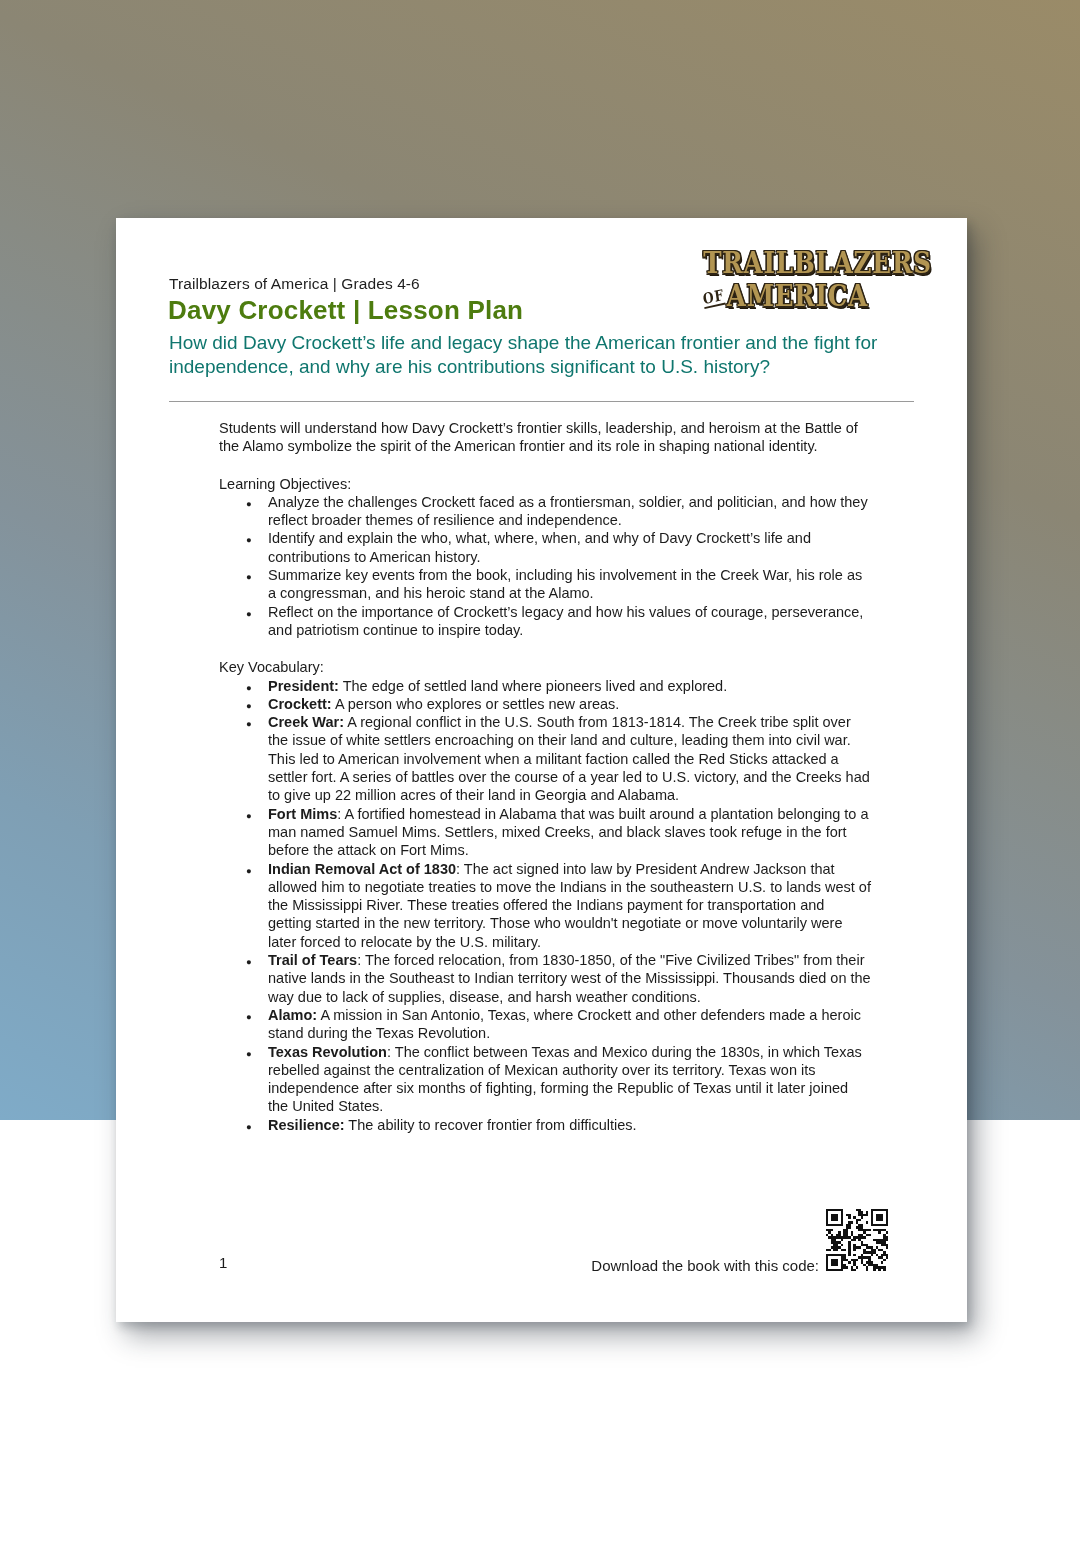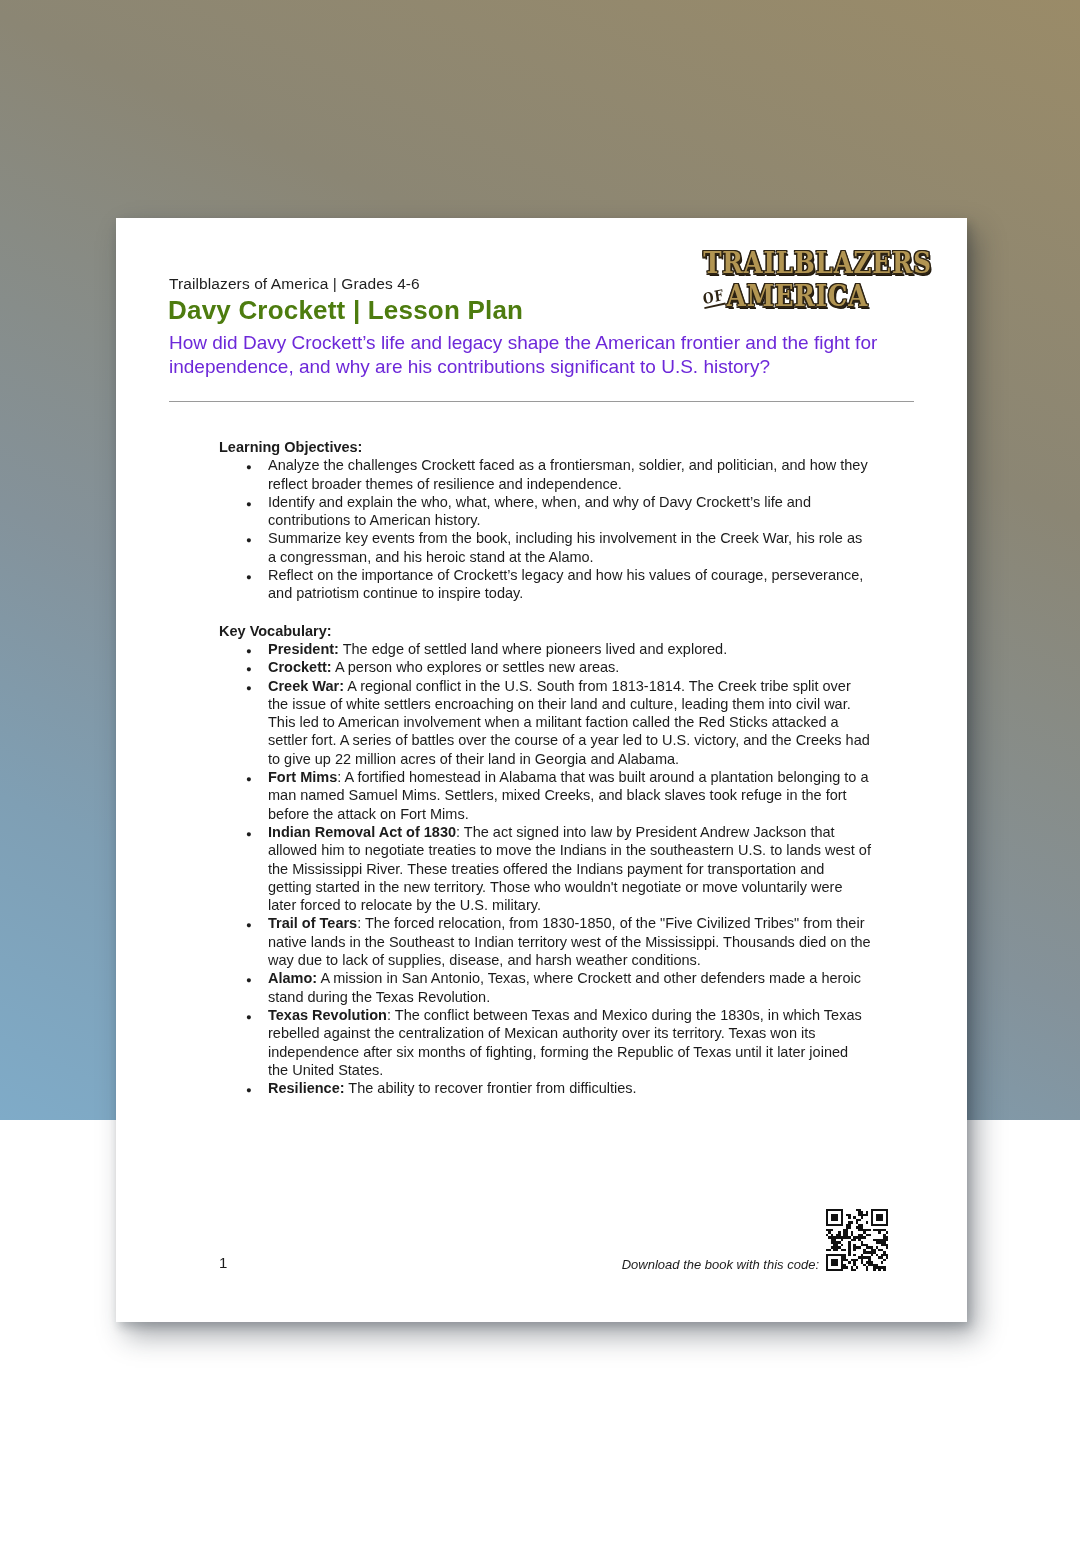--- a/index.html
+++ b/index.html
@@ -23,21 +23,21 @@
   .eyebrow{
     position:absolute; left:53px; top:57px;
     font-size:15.5px; color:#1e1e1e; letter-spacing:.1px;
   }
   .title{
     position:absolute; left:52px; top:77px; margin:0;
     font-size:26px; font-weight:bold; color:#4d7c0f; letter-spacing:.2px;
   }
   .subtitle{
     position:absolute; left:53px; top:113px; margin:0;
-    width:780px; font-size:19px; line-height:23.5px; color:#6d28d9;
+    width:780px; font-size:19px; line-height:23.5px; color:#0f766e;
   }
   .rule{
     position:absolute; left:53px; top:175px;
     width:745px; height:0;
     border:none; border-top:1.5px solid #9a9a9a;
   }
   .logo{
     position:absolute; top:30px; right:35px;
     text-align:left;
     font-family:"DejaVu Serif", serif; font-weight:bold;
@@ -64,40 +64,40 @@
     border-bottom:2px solid #2e2414;
   }
   
   .content{
     position:absolute; left:103px; top:201px;
     width:652px;
     font-size:14.5px; line-height:18.3px; color:#1c1c1c;
   }
   .content p{ margin:0; }
   .section-heading{
-    font-weight:bold; margin-top:19px;
+    font-weight:normal; margin-top:19px;
   }
   ul.doc-list{
     margin:0; padding:0 0 0 49px; list-style:none;
   }
   ul.doc-list li{ position:relative; }
   ul.doc-list li::before{
     content:"●";
     position:absolute; left:-22px; top:2px;
     font-size:9.5px; color:#1c1c1c;
   }
   .term{ font-weight:bold; }
   
   .page-num{
     position:absolute; left:103px; top:1036px;
     font-size:15px; color:#1c1c1c;
   }
   .qr-caption{
     position:absolute; right:148px; top:1039px;
-    font-size:13px; font-style:italic; color:#1c1c1c;
+    font-size:15px; color:#1c1c1c;
   }
   .qr{
     position:absolute; right:79px; top:990px;
     width:62px; height:64px; fill:#111;
   }
 </style>
 </head>
 <body>
 
 <div class="bg">
@@ -108,20 +108,21 @@
     <p class="subtitle">How did Davy Crockett’s life and legacy shape the American frontier and the fight for independence, and why are his contributions significant to U.S. history?</p>
 
     <div class="logo">
       <div class="logo-line1">TRAILBLAZERS</div>
       <div class="logo-line2"><span class="logo-of">OF</span><span>AMERICA</span></div>
     </div>
 
     <hr class="rule">
 
     <div class="content">
+      <p class="intro">Students will understand how Davy Crockett’s frontier skills, leadership, and heroism at the Battle of the Alamo symbolize the spirit of the American frontier and its role in shaping national identity.</p>
 
       <div class="section-heading">Learning Objectives:</div>
       <ul class="doc-list">
         <li><span>Analyze the challenges Crockett faced as a frontiersman, soldier, and politician, and how they reflect broader themes of resilience and independence.</span></li>
         <li><span>Identify and explain the who, what, where, when, and why of Davy Crockett’s life and contributions to American history.</span></li>
         <li><span>Summarize key events from the book, including his involvement in the Creek War, his role as a congressman, and his heroic stand at the Alamo.</span></li>
         <li><span>Reflect on the importance of Crockett’s legacy and how his values of courage, perseverance, and patriotism continue to inspire today.</span></li>
       </ul>
 
       <div class="section-heading">Key Vocabulary:</div>

